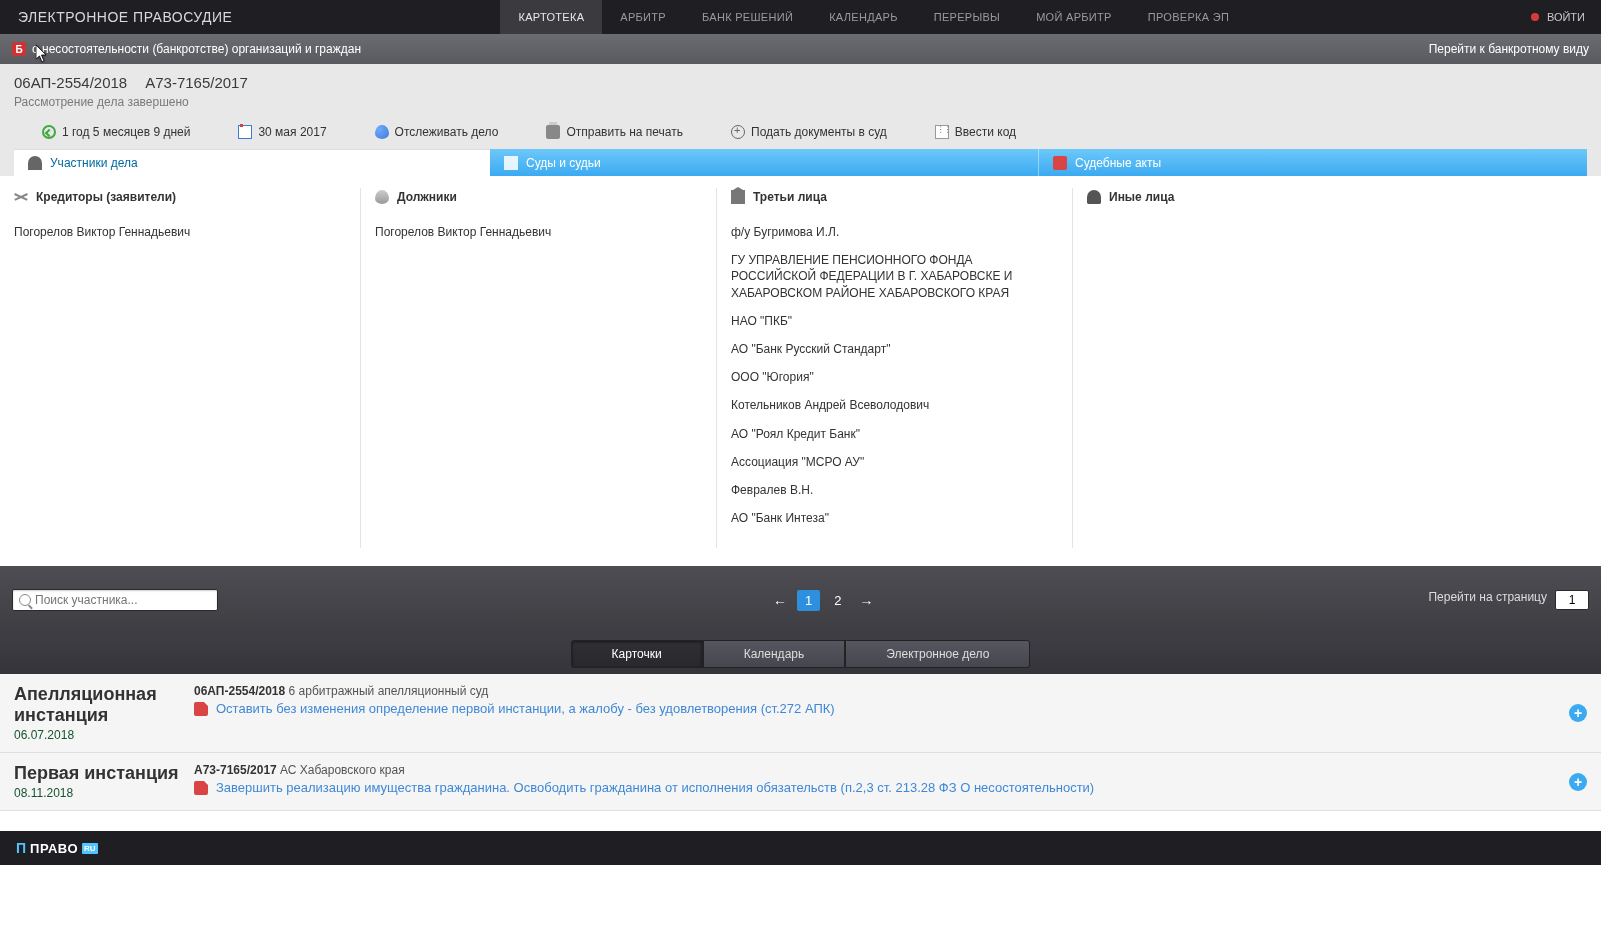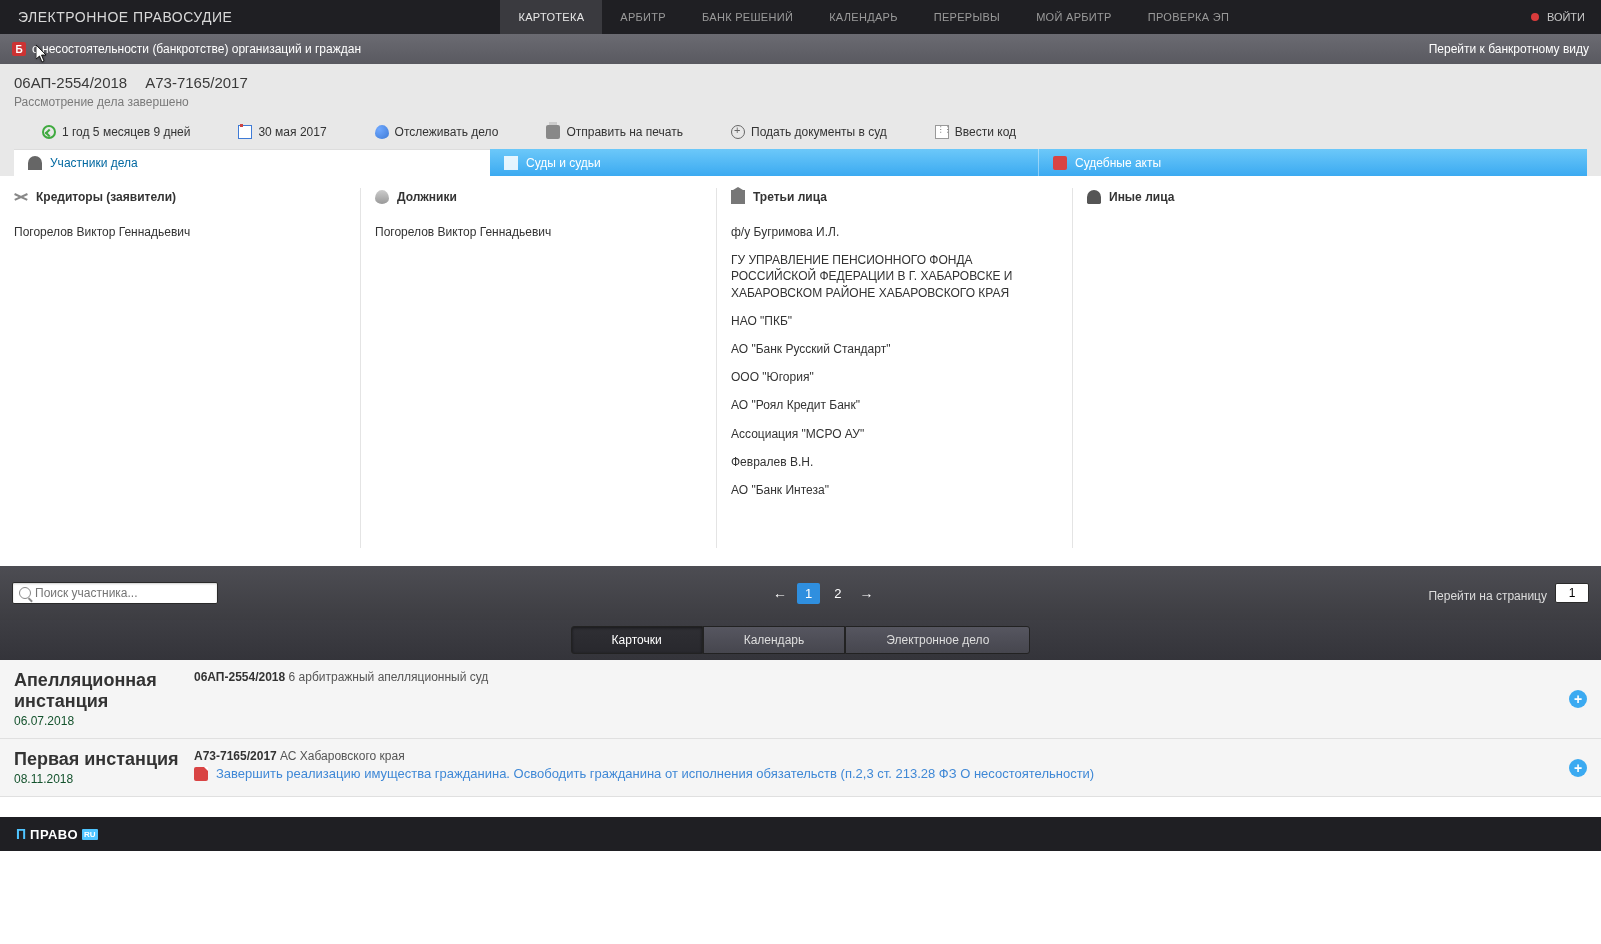--- a/index.html
+++ b/index.html
@@ -63,30 +63,30 @@
   .cic-cross { position: relative; }
   .cic-cross::before, .cic-cross::after { content:""; position:absolute; width:14px; height:1.5px; background:#888; top:6px; left:0; }
   .cic-cross::before { transform: rotate(25deg); }
   .cic-cross::after { transform: rotate(-25deg); }
   .cic-shield { background: linear-gradient(#ccc,#999); border-radius: 50% 50% 50% 50% / 60% 60% 40% 40%; }
   .cic-building { background: #777; position:relative; }
   .cic-building::before { content:""; position:absolute; top:-3px; left:2px; border-left:5px solid transparent; border-right:5px solid transparent; border-bottom:3px solid #777;}
   .cic-person { background:#555; border-radius:50% 50% 10% 10%; }
 
   
-  .pager-bar { background: linear-gradient(to bottom, #4d4d53, #3d3d42); padding: 16px 12px; display: flex; align-items: center; color: #fff; }
+  .pager-bar { background: linear-gradient(to bottom, #4d4d53, #3d3d42); padding: 23px 12px; display: flex; align-items: center; color: #fff; }
   .search-box { background: #fff; border-radius: 2px; width: 206px; height: 22px; display: flex; align-items: center; padding: 0 6px; border:1px solid #2a2a2a; box-shadow: inset 0 1px 2px rgba(0,0,0,0.2);}
   .search-box input { border: none; outline: none; font-size: 12px; flex: 1; background: transparent; color:#333; }
   .search-box .sic { width:12px; height:12px; border:1.5px solid #888; border-radius:50%; position:relative; margin-right:4px;}
   .search-box .sic::after { content:""; position:absolute; width:5px; height:1.5px; background:#888; transform:rotate(45deg); bottom:-2px; right:-3px;}
   .pager { margin: 0 auto; display: flex; align-items: center; gap: 6px; font-size: 13px; }
   .pager .pn { padding: 3px 8px; cursor: pointer; color: #fff; border-radius: 2px; }
   .pager .pn.active { background: #2f8fdf; }
   .pager .arr { color: #fff; cursor: pointer; padding: 0 4px; font-size: 14px; }
-  .goto { display: flex; align-items: flex-end; gap: 8px; font-size: 12px; color: #ddd; }
+  .goto { display: flex; align-items: flex-start; gap: 8px; font-size: 12px; color: #ddd; }
   .goto input { width: 34px; height: 20px; background: #fff; border: 1px solid #2a2a2a; text-align: center; font-size: 12px; border-radius:2px;}
 
   
   .view-tabs { background: linear-gradient(to bottom, #3e3e44, #34343a); padding: 6px 0; display: flex; justify-content: center; gap: 0; }
   .view-tabs .vt { color: #ddd; font-size: 12px; padding: 6px 40px; cursor: pointer; border:1px solid #222; background: linear-gradient(to bottom, #565660, #46464e);}
   .view-tabs .vt.active { background: linear-gradient(to bottom, #2f2f34, #28282d); color:#fff; box-shadow: inset 0 1px 3px rgba(0,0,0,0.5);}
   .view-tabs .vt:first-child { border-radius: 3px 0 0 3px; }
   .view-tabs .vt:last-child { border-radius: 0 3px 3px 0; }
 
   
@@ -216,20 +216,21 @@
   <div class="col col3">
     <div class="col-h">
       <span class="cic cic-building"></span>
       <span>Третьи лица</span>
     </div>
     <div class="item">ф/у Бугримова И.Л.</div>
     <div class="item">ГУ УПРАВЛЕНИЕ ПЕНСИОННОГО ФОНДА РОССИЙСКОЙ ФЕДЕРАЦИИ В Г. ХАБАРОВСКЕ И ХАБАРОВСКОМ РАЙОНЕ ХАБАРОВСКОГО КРАЯ</div>
     <div class="item">НАО "ПКБ"</div>
     <div class="item">АО "Банк Русский Стандарт"</div>
     <div class="item">ООО "Югория"</div>
+    <div class="item">Котельников Андрей Всеволодович</div>
     <div class="item">АО "Роял Кредит Банк"</div>
     <div class="item">Ассоциация "МСРО АУ"</div>
     <div class="item">Февралев В.Н.</div>
     <div class="item">АО "Банк Интеза"</div>
   </div>
   <div class="col col4">
     <div class="col-h">
       <span class="cic cic-person"></span>
       <span>Иные лица</span>
     </div>
@@ -262,20 +263,24 @@
 <div class="cards">
   <div class="card">
     <div class="left">
       <div class="instance">Апелляционная инстанция</div>
       <div class="date">06.07.2018</div>
     </div>
     <div class="body">
       <div class="bodytop">
         <b>06АП-2554/2018</b>
         <span>6 арбитражный апелляционный суд</span>
+      </div>
+      <div class="link-row">
+        <span class="pdf-ic"></span>
+        <span class="lnk">Оставить без изменения определение первой инстанции, а жалобу - без удовлетворения (ст.272 АПК)</span>
       </div>
     </div>
     <div class="plus">+</div>
   </div>
   <div class="card">
     <div class="left">
       <div class="instance">Первая инстанция</div>
       <div class="date">08.11.2018</div>
     </div>
     <div class="body">

